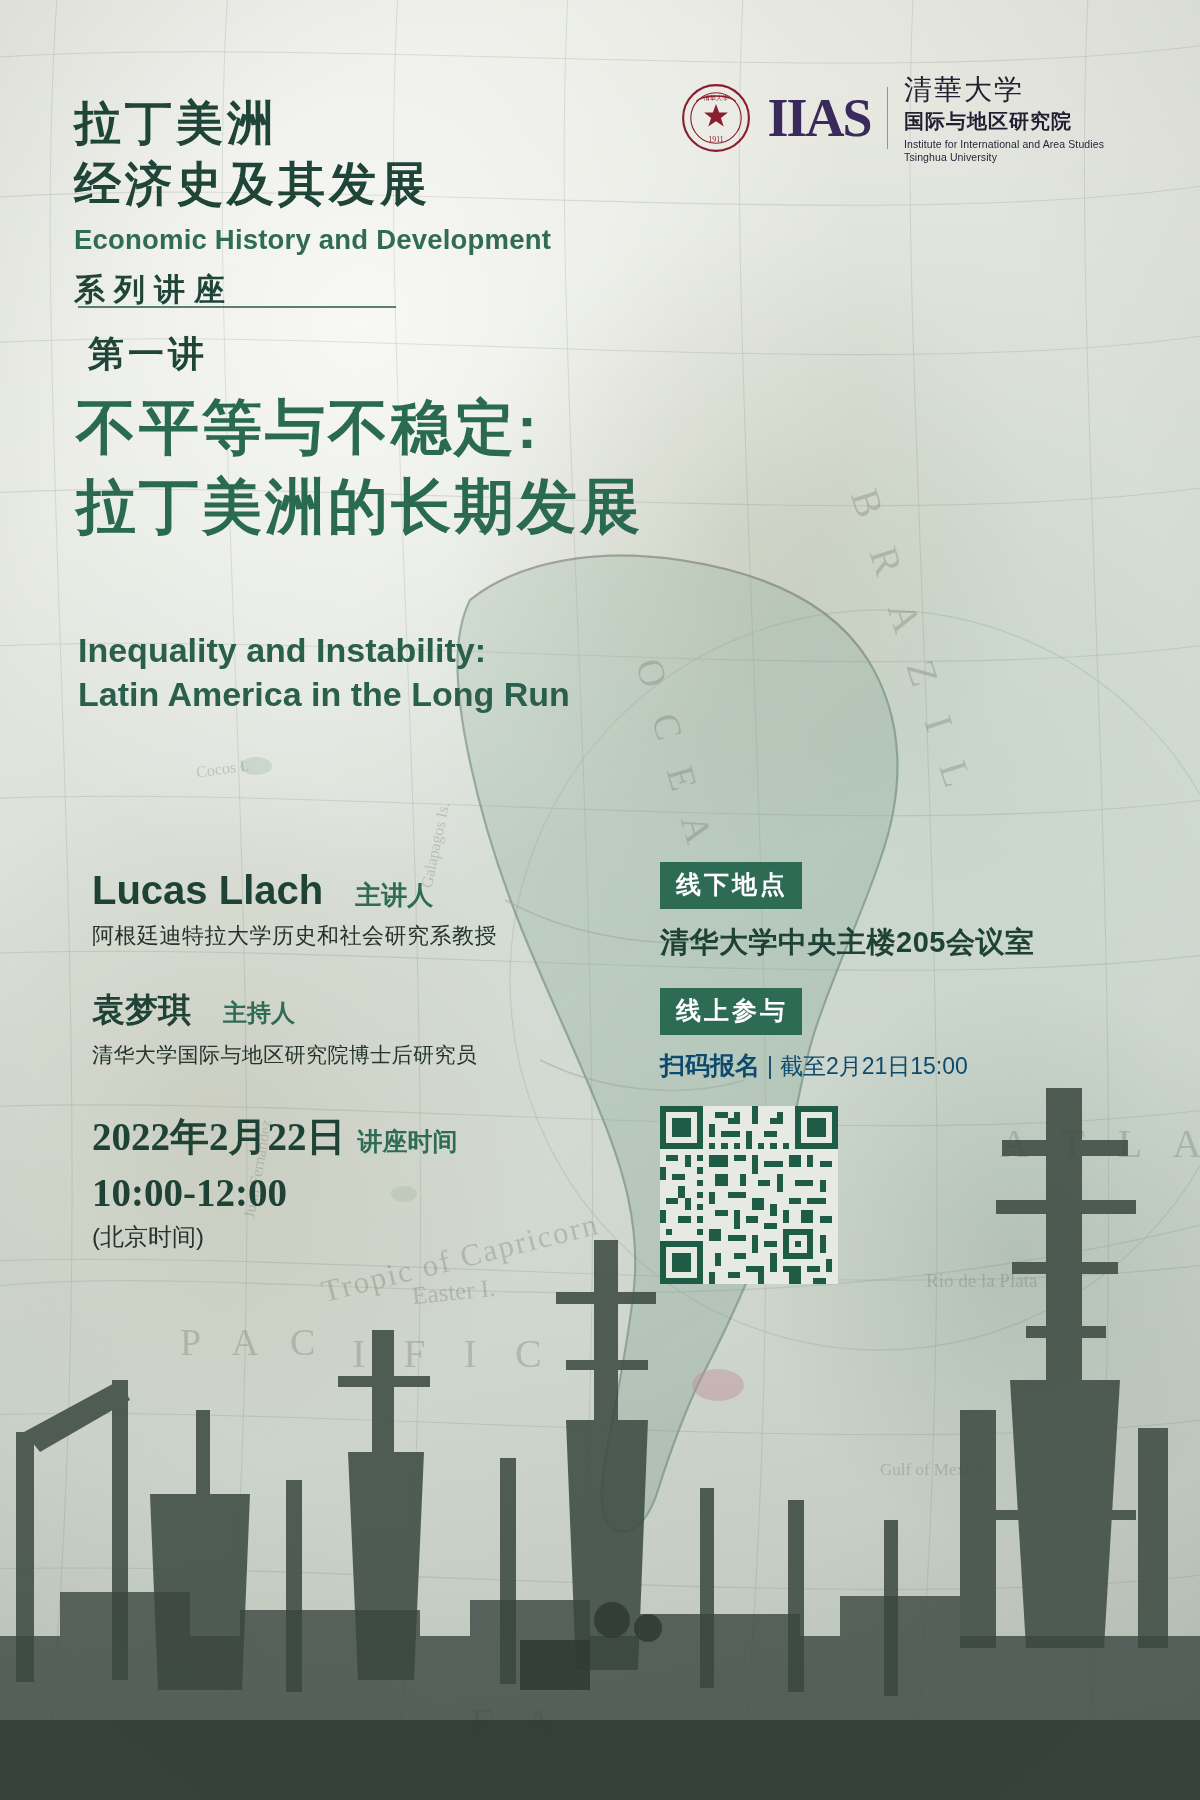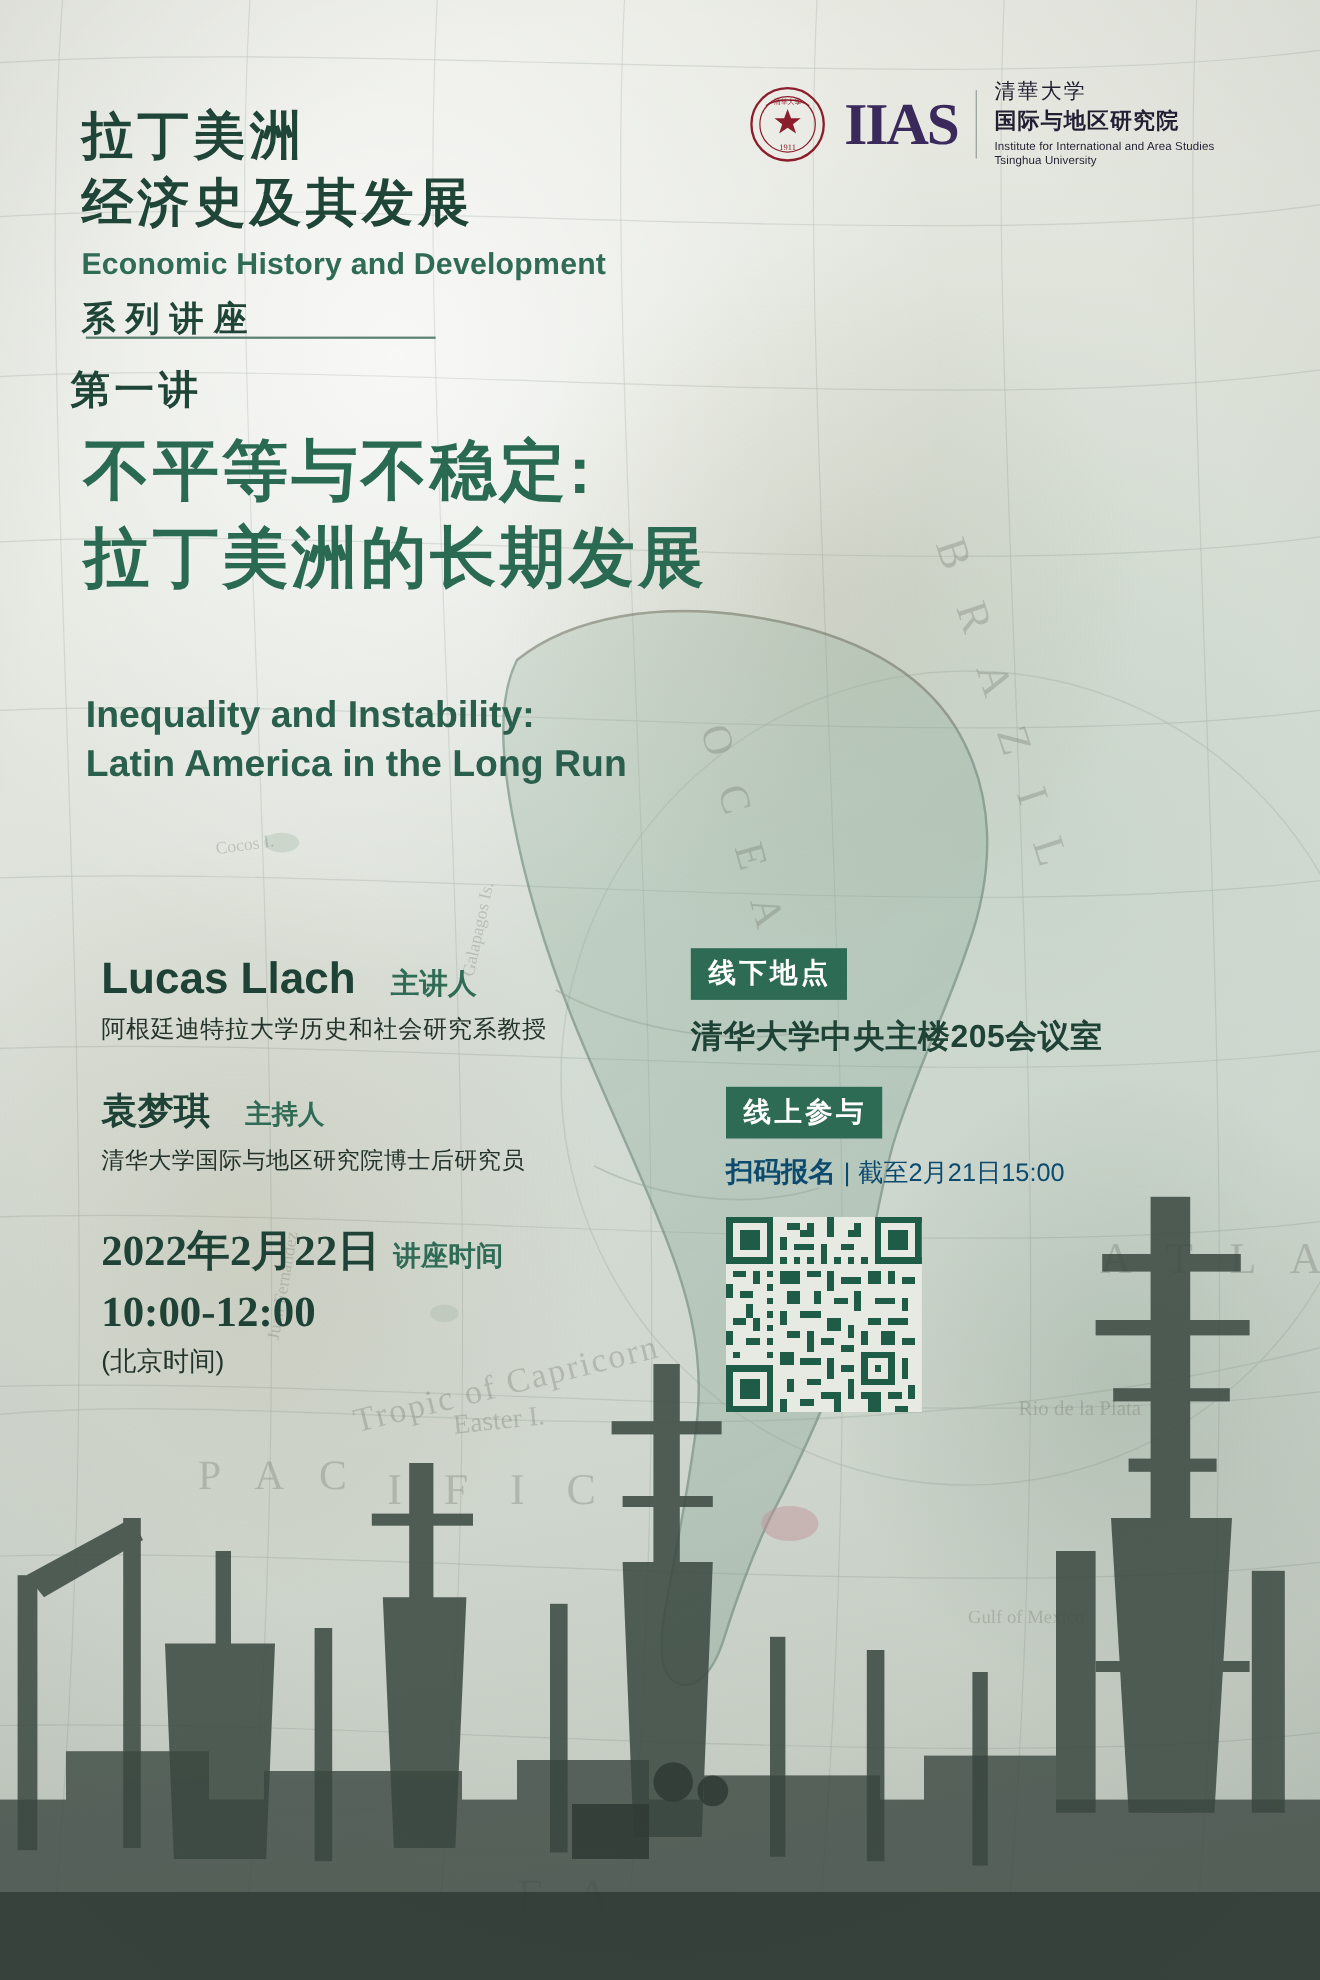--- a/index.html
+++ b/index.html
@@ -88,28 +88,28 @@
   
   .logos { position:absolute; right:96px; top:72px; display:flex; align-items:center; gap:16px; }
   .thu-seal { width:70px; height:70px; position:relative; }
   .thu-seal svg { width:100%; height:100%; }
   .iias {
     font-size:54px; font-weight:bold; color:#3a2a5c; letter-spacing:-2px;
     font-family:"Liberation Serif", serif; line-height:1;
   }
   .logo-divider { width:1.5px; height:62px; background:#7a7f86; opacity:.8; }
   .thu-text { line-height:1.25; color:#231f33; }
-  .thu-cn-name { font-size:19px; font-family:"Liberation Serif", serif; letter-spacing:2px; }
+  .thu-cn-name { font-size:28px; font-family:"Liberation Serif", serif; letter-spacing:2px; }
   .thu-cn-inst { font-size:20px; font-weight:bold; letter-spacing:1px; margin-top:2px; }
   .thu-en-1 { font-size:10.5px; margin-top:4px; letter-spacing:.1px; }
   .thu-en-2 { font-size:10.5px; letter-spacing:.1px; }
 
   
   .lect-no {
-    position:absolute; left:64px; top:330px;
+    position:absolute; left:88px; top:330px;
     font-size:36px; font-weight:bold; letter-spacing:4px; color:#1f4438;
   }
   .lect-cn {
     position:absolute; left:76px; top:388px;
     font-size:60px; font-weight:bold; line-height:1.32; letter-spacing:3px;
     color:#2a6a52;
   }
   .lect-en {
     position:absolute; left:78px; top:628px;
     font-size:34px; font-weight:bold; line-height:1.30; color:#2a5f4e;
@@ -135,21 +135,21 @@
   .time-main { margin-top:6px; font-size:39px; font-weight:bold; color:#1e4236; font-family:"Liberation Serif", serif; }
   .time-zone { margin-top:6px; font-size:24px; color:#24342c; }
 
   
   .tag {
     display:inline-block;
     background:#2e6b55; color:#fff;
     font-size:25px; font-weight:bold; letter-spacing:3px;
     padding:6px 14px 8px 16px;
   }
-  .offline-block { position:absolute; left:628px; top:862px; }
+  .offline-block { position:absolute; left:660px; top:862px; }
   .offline-value { margin-top:14px; font-size:29px; font-weight:bold; color:#1e4236; letter-spacing:.5px; }
 
   .online-block { position:absolute; left:660px; top:988px; }
   .online-value { margin-top:14px; font-size:25px; color:#0c4a6e; font-weight:bold; }
   .online-value .light { font-weight:normal; font-size:23px; }
 
   .qr { position:absolute; left:660px; top:1106px; width:178px; height:178px; }
   .qr svg { width:100%; height:100%; }
 </style>
 </head>

